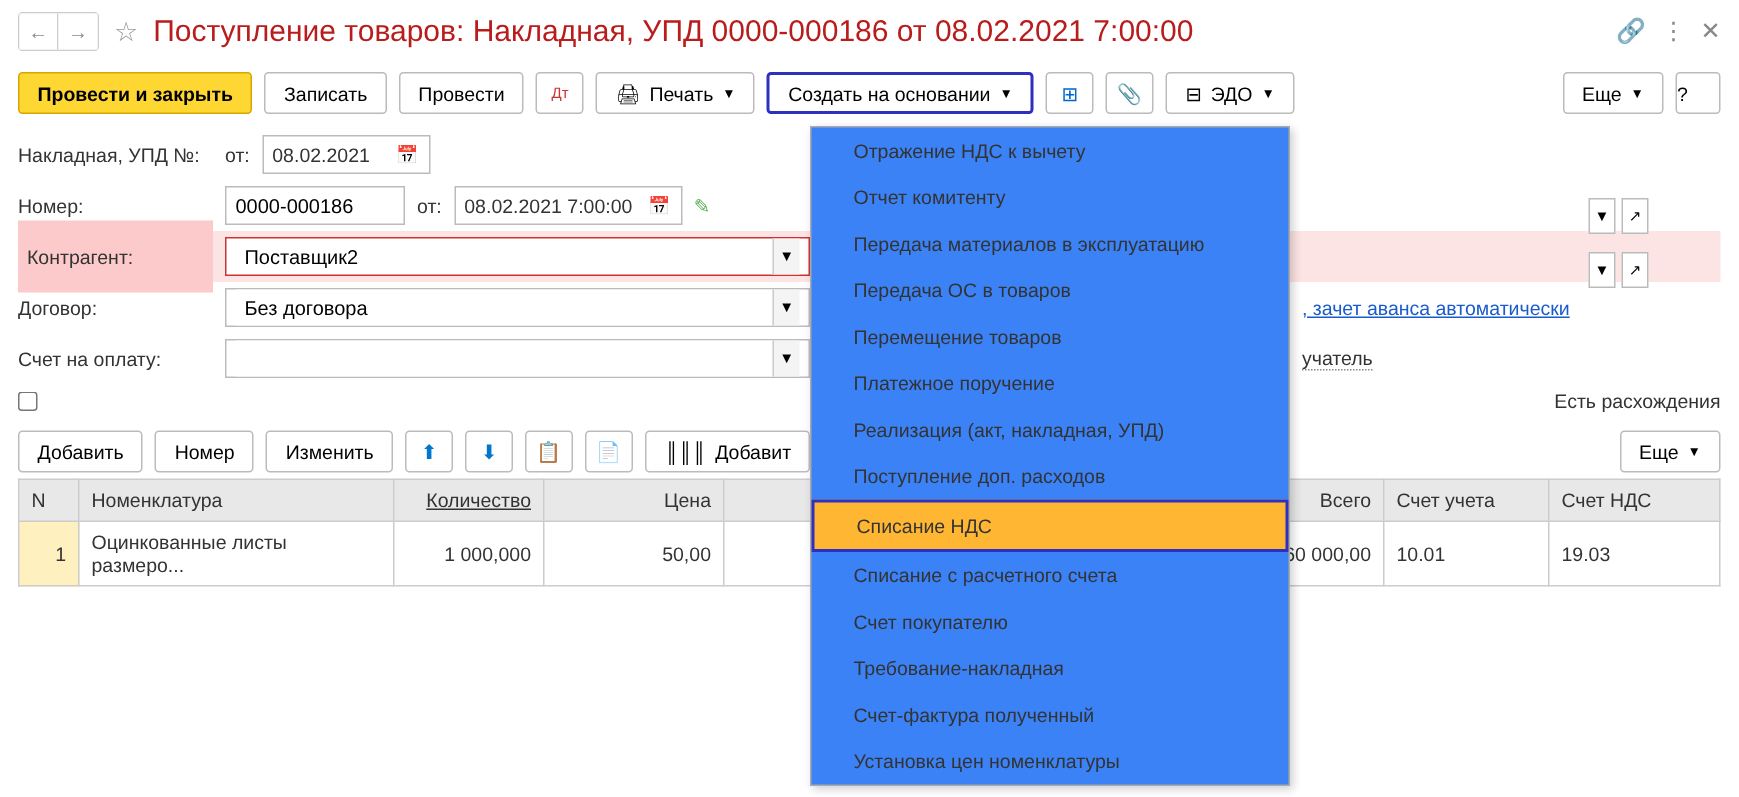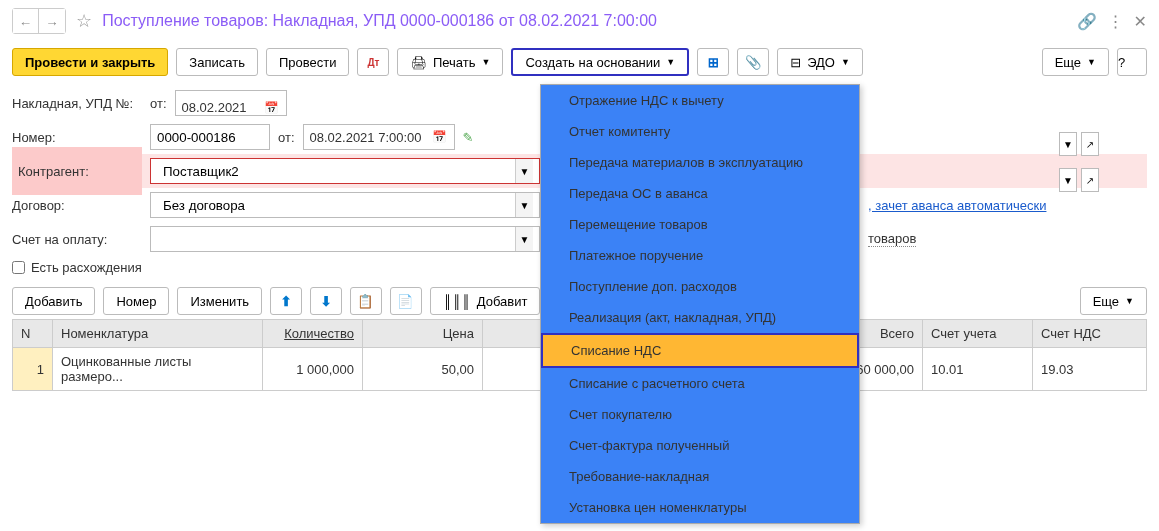--- a/index.html
+++ b/index.html
@@ -3,46 +3,46 @@
 <meta charset="utf-8">
 <style>
 * { box-sizing: border-box; margin: 0; padding: 0; font-family: Arial, sans-serif; }
 body { font-size: 13px; color: #333; background: #fff; width: 1159px; }
 
 .header { display: flex; align-items: center; padding: 8px 12px; gap: 10px; }
 .nav-btns { display: flex; border: 1px solid #ccc; border-radius: 3px; }
 .nav-btn { width: 26px; height: 24px; border: none; background: #fff; cursor: pointer; display:flex; align-items:center; justify-content:center; color:#888; }
 .nav-btn:first-child { border-right: 1px solid #ccc; }
 .star-icon { color: #999; font-size: 18px; }
-.title { font-size: 16px; color: #8b5cf6; flex: 1; }
+.title { font-size: 20px; color: #b91c1c; flex: 1; }
 .hdr-icons { display: flex; gap: 10px; align-items:center; color:#888; font-size:16px; }
 .hdr-icon-btn { cursor:pointer; }
 
 .toolbar { display: flex; align-items: center; padding: 6px 12px; gap: 8px; }
 .btn { height: 28px; padding: 0 12px; border: 1px solid #bbb; background: #fff; border-radius: 3px; cursor: pointer; font-size: 13px; display:inline-flex; align-items:center; gap:6px; }
 .btn-yellow { background: #ffd733; border-color: #d6a700; font-weight: bold; }
 .btn-highlight { border: 2px solid #3030c0; }
 .toolbar-right { margin-left: auto; display:flex; gap:8px; }
-.icon-btn { width: 32px; height: 28px; border:1px solid #bbb; background:#fff; border-radius:3px; display:inline-flex; align-items:center; justify-content:center; cursor:pointer;font-weight:bold; }
+.icon-btn { width: 32px; height: 28px; border:1px solid #bbb; background:#fff; border-radius:3px; display:inline-flex; align-items:center; justify-content:center; cursor:pointer; }
 
 .form-area { padding: 4px 12px; }
 .form-row { display: flex; align-items: center; height: 34px; gap: 8px; }
 .label { width: 130px; font-size: 13px; }
 .label-err { background: #fccaca; padding: 24px 6px; height:100%; display:flex; align-items:center; }
 .input { height: 26px; border: 1px solid #bbb; padding: 0 6px; background:#fff; display:flex; align-items:center; }
 .input-err { border-color: #cc3333; }
 .input-w1 { width: 120px; }
-.input-date { width: 112px; display:flex; align-items:flex-end; justify-content:space-between; }
+.input-date { width: 112px; display:flex; align-items:center; justify-content:space-between; }
 .input-datetime { width: 152px; }
 .dd-btn { width: 18px; height:24px; border:none; border-left:1px solid #ccc; background:#f4f4f4; cursor:pointer; font-size:10px; }
 .field-wrap { display:flex;align-items:center; }
 .sel-wide { width: 390px; display:flex; }
 .sel-wide input { flex:1; border:none; outline:none; height:24px; padding:0 6px; }
 .link { color: #1a5bcc; text-decoration: underline; cursor:pointer; }
-.chk-row { display:flex; align-items:center; gap:6px; padding: 4px 0 8px 0; }
+.chk-row { display:flex; align-items:center; gap:6px; padding: 4px 0 8px 0; justify-content: space-between; }
 
 .tbl-toolbar { display:flex; align-items:center; gap:8px; padding: 4px 0; }
 .tbl-toolbar .right { margin-left:auto; }
 
 table { width: 100%; border-collapse: collapse; }
 th, td { border: 1px solid #ccc; padding: 6px 8px; text-align: left; font-size: 13px; height: 26px; }
 th { background: #e8e8e8; font-weight: normal; }
 td.num, th.num { text-align: right; }
 tr.data-row td:first-child { background: #fff0c0; text-align:right; }
 
@@ -154,21 +154,21 @@
     </div>
     <span style="margin-left:320px;" class="link">, зачет аванса автоматически</span>
   </div>
 
   <div class="form-row">
     <div class="label">Счет на оплату:</div>
     <div class="field-wrap sel-wide input">
       <input value="" style="">
       <button class="dd-btn">▼</button>
     </div>
-    <span style="margin-left:320px;" class="dotted">товаров</span>
+    <span style="margin-left:320px;" class="dotted">учатель</span>
   </div>
 
   <div class="chk-row">
     <input type="checkbox" style="">
     <span>Есть расхождения</span>
   </div>
 
   <div class="tbl-toolbar">
     <button class="btn">Добавить</button>
     <button class="btn">Номер</button>
@@ -218,24 +218,24 @@
           <td>19.03</td>
         </tr>
       </tbody>
   </table>
 </div>
 
 <div class="dropdown-menu" id="menu">
     <div class="menu-item">Отражение НДС к вычету</div>
     <div class="menu-item">Отчет комитенту</div>
     <div class="menu-item">Передача материалов в эксплуатацию</div>
-    <div class="menu-item">Передача ОС в аванса</div>
+    <div class="menu-item">Передача ОС в товаров</div>
     <div class="menu-item">Перемещение товаров</div>
     <div class="menu-item">Платежное поручение</div>
+    <div class="menu-item">Реализация (акт, накладная, УПД)</div>
     <div class="menu-item">Поступление доп. расходов</div>
-    <div class="menu-item">Реализация (акт, накладная, УПД)</div>
     <div class="menu-item menu-item-hl">Списание НДС</div>
     <div class="menu-item">Списание с расчетного счета</div>
     <div class="menu-item">Счет покупателю</div>
+    <div class="menu-item">Требование-накладная</div>
     <div class="menu-item">Счет-фактура полученный</div>
-    <div class="menu-item">Требование-накладная</div>
     <div class="menu-item">Установка цен номенклатуры</div>
   </div>
 
 </body></html>

